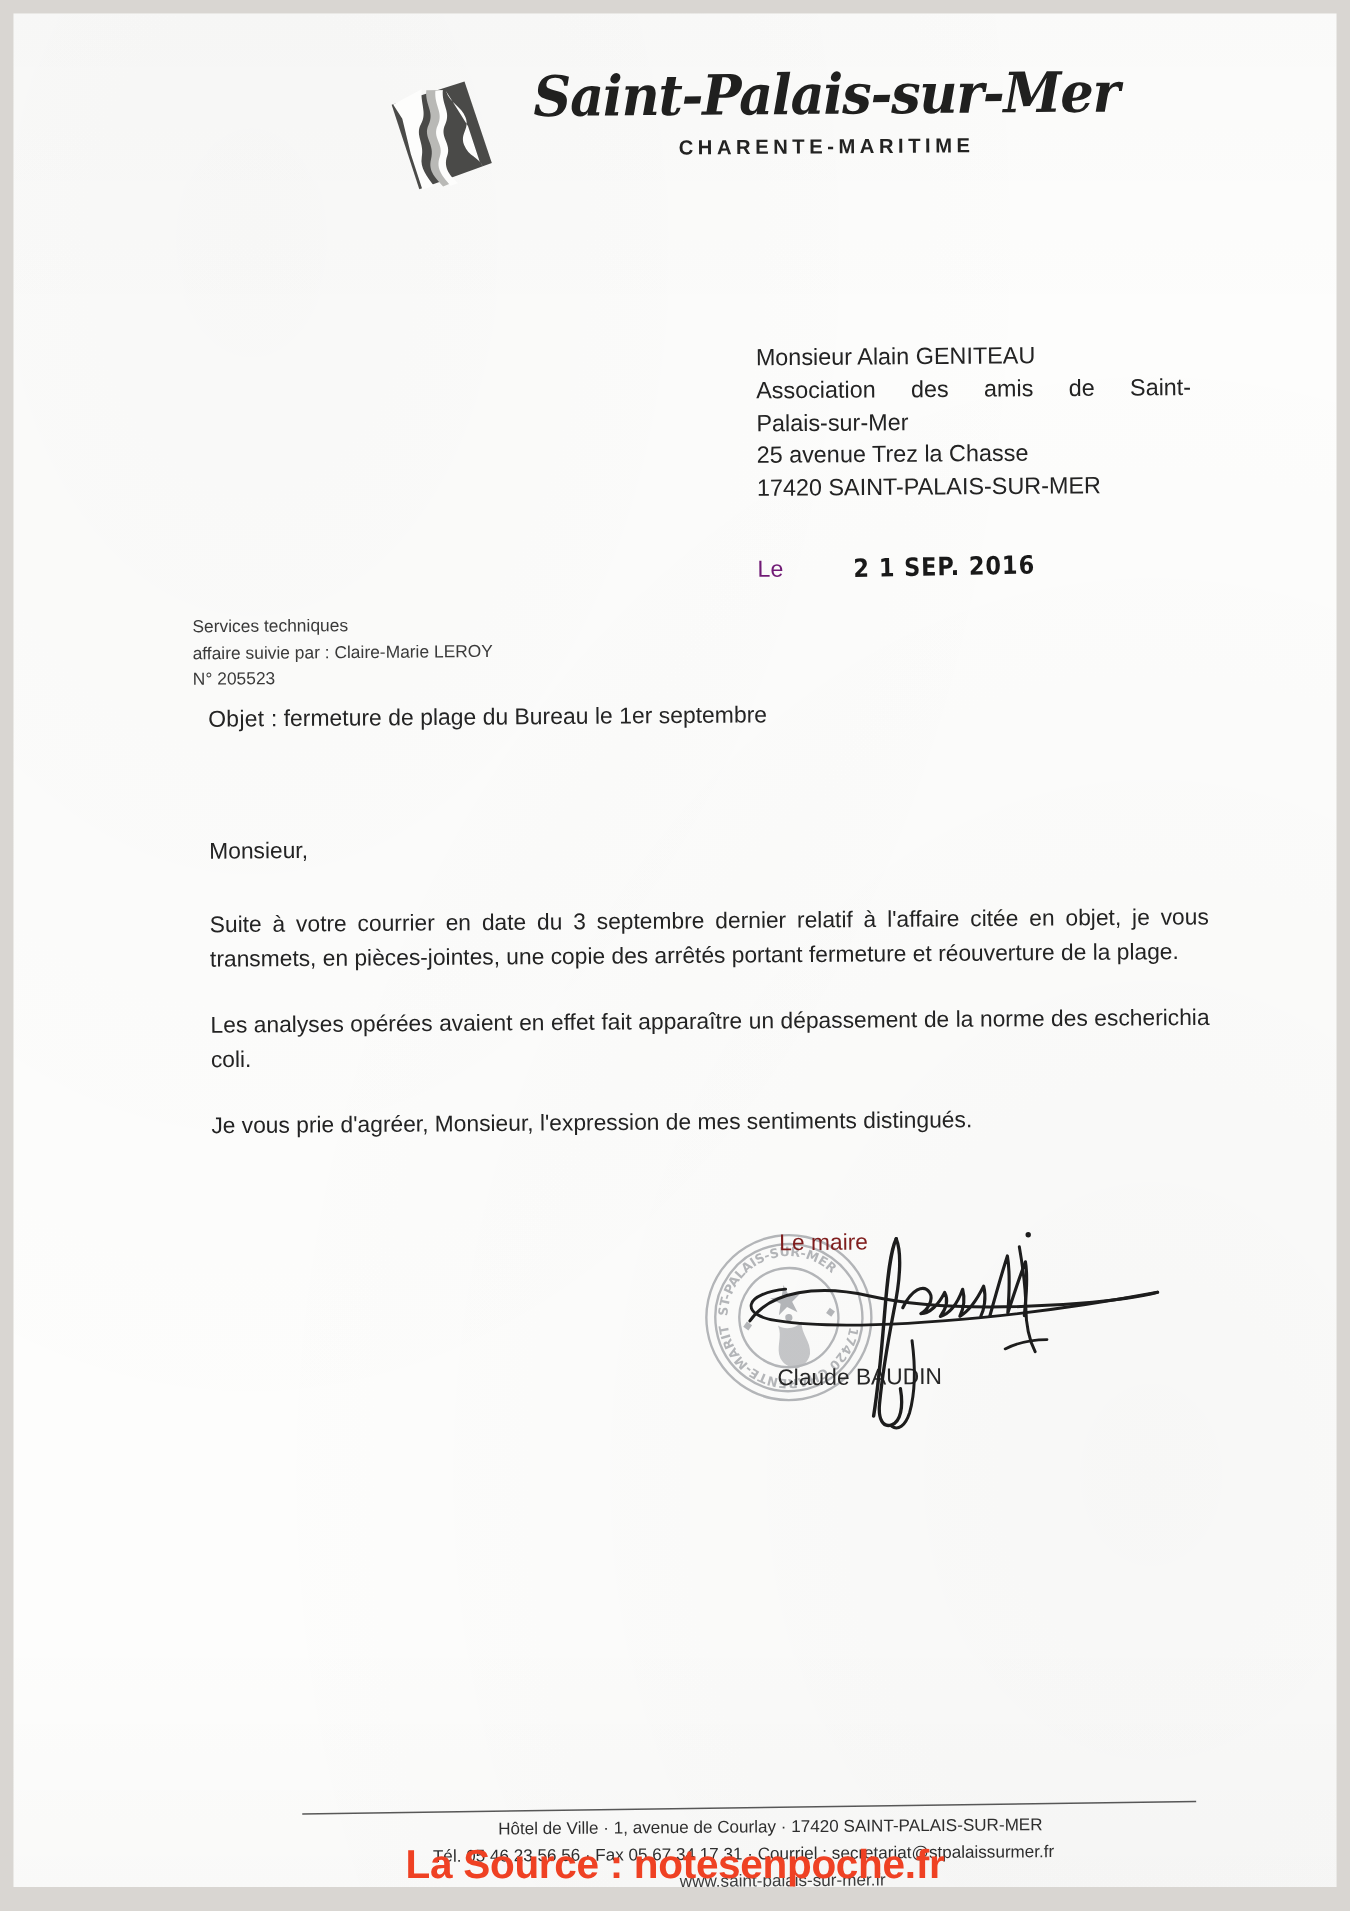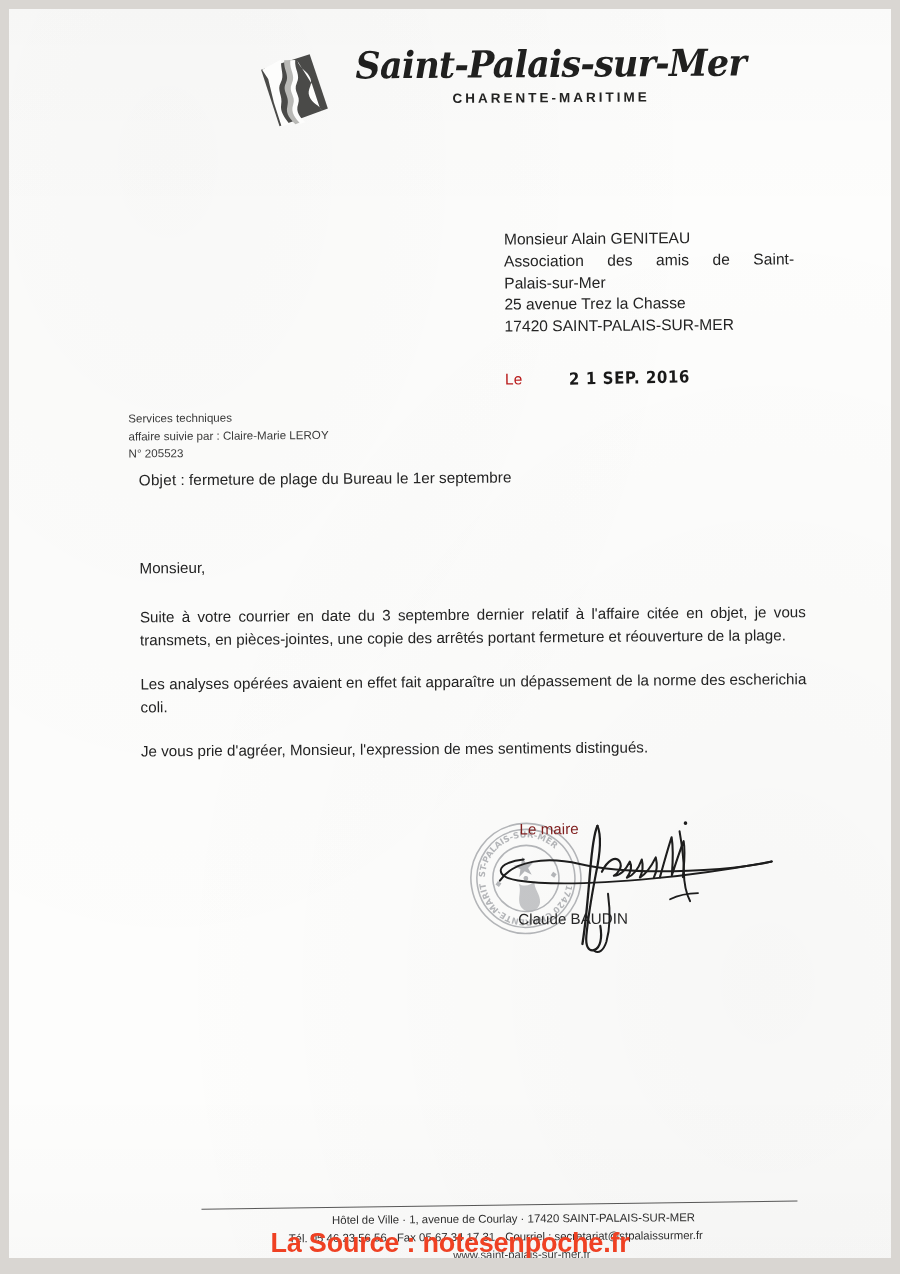--- a/index.html
+++ b/index.html
@@ -118,21 +118,21 @@
   
   #date-line {
     position: absolute;
     left: 497px;
     top: 362px;
     display: flex;
     align-items: baseline;
   }
   #date-label {
     font-size: 15.5px;
-    color: #b91c1c;
+    color: #701a75;
   }
   #date-stamp {
     margin-left: 47px;
     font-family: "DejaVu Sans", sans-serif;
     font-weight: bold;
     font-size: 15px;
     letter-spacing: 0.6px;
     color: #191919;
     transform: scaleY(1.12) rotate(-0.6deg);
     transform-origin: left center;

